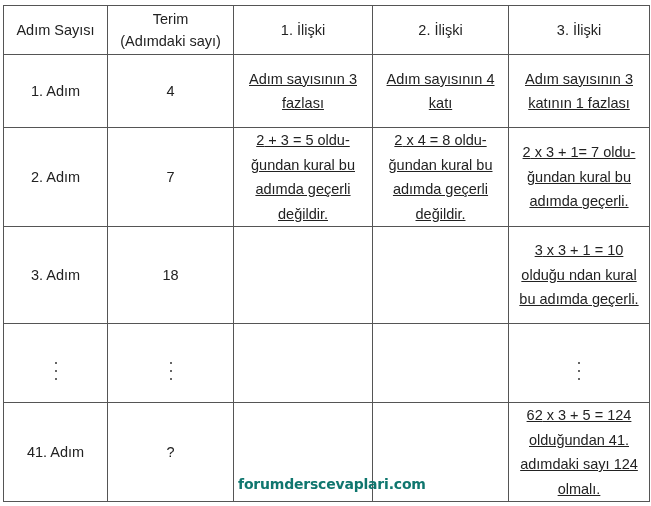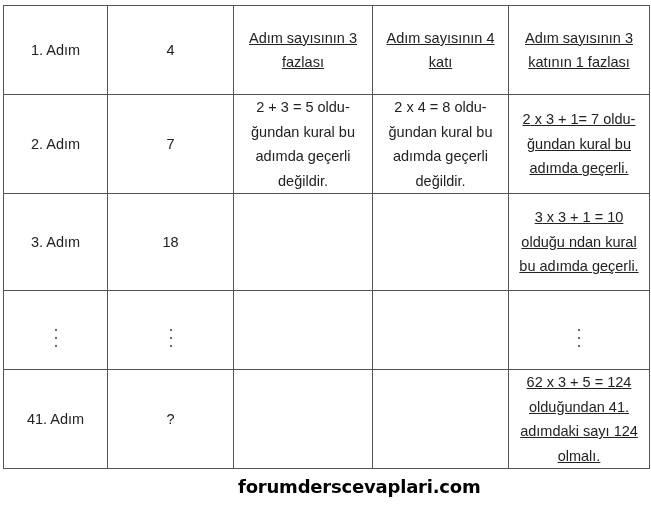--- a/index.html
+++ b/index.html
@@ -21,50 +21,60 @@
       color: #222222;
       padding: 0 3px;
       overflow: hidden;
     }
     .c1 { width: 104px; }
     .c2 { width: 126px; }
     .c3 { width: 139px; }
     .c4 { width: 136px; }
     .c5 { width: 141px; }
     tr.r0 { height: 49px; }
-    tr.r1 { height: 89px; }
+    tr.r1 { height: 73px; }
     tr.r2 { height: 98px; }
     tr.r3 { height: 97px; }
     tr.r4 { height: 79px; }
     tr.r5 { height: 98px; }
     th { line-height: 22px !important; }
     .green { color: #4aa84e; text-decoration: underline; }
-    .red { color: #d13438; }
+    .red { color: #d13438; text-decoration: underline; }
     .dark { color: #222222; }
     td.top { vertical-align: top; }
     .vdots { display: inline-flex; flex-direction: column; align-items: center; gap: 6px; }
     .vdots span { width: 2px; height: 2px; background: #333; border-radius: 50%; display: block; }
     .watermark {
       position: absolute; left: 238px; top: 476px;
       font-family: "DejaVu Sans", sans-serif; font-weight: bold;
-      font-size: 18px; color: #000000; letter-spacing: -0.2px;
+      font-size: 14px; color: #0f766e; letter-spacing: -0.2px;
     }
   </style>
 </head>
 <body>
 
 <table class="grid">
   <colgroup>
     <col class="c1">
       <col class="c2">
       <col class="c3">
       <col class="c4">
       <col class="c5">
   </colgroup>
   <tbody>
+      <tr class="r0">
+    <th><span>Adım Sayısı</span></th>
+    <th>
+      <span>Terim</span><br>
+      <span>(Adımdaki sayı)</span>
+    </th>
+    <th><span>1. İlişki</span></th>
+    <th><span>2. İlişki</span></th>
+    <th><span>3. İlişki</span></th>
+  </tr>
 
   <tr class="r1">
     <td><span>1. Adım</span></td>
     <td><span>4</span></td>
     <td class="green"><span>Adım sayısının 3 fazlası</span></td>
     <td class="green"><span>Adım sayısının 4 katı</span></td>
     <td class="green"><span>Adım sayısının 3 katının 1 fazlası</span></td>
   </tr>
 
   <tr class="r2">

